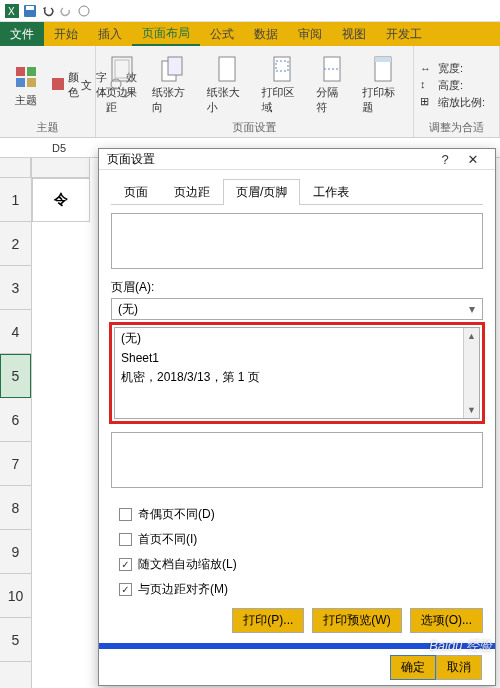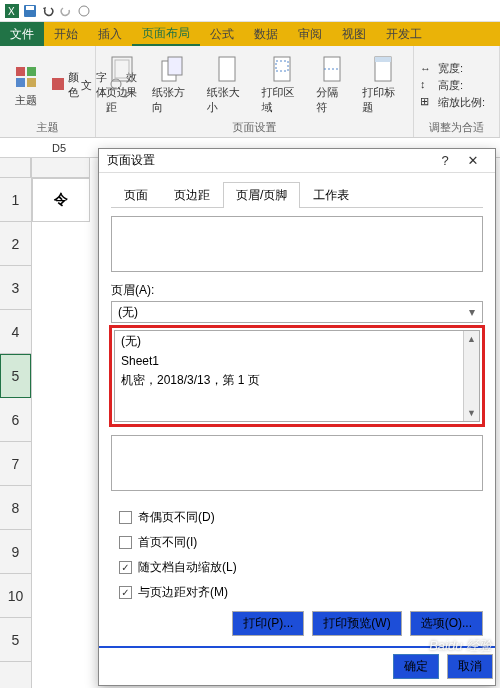--- a/index.html
+++ b/index.html
@@ -42,23 +42,23 @@
 .combo .arrow { position: absolute; right: 2px; top: 2px; width: 16px; height: 16px; display: flex; align-items: center; justify-content: center; color: #666; }
 .redbox { border: 3px solid #d22; margin: 2px -2px; padding: 2px; }
 .listbox { border: 1px solid #aaa; height: 92px; overflow: hidden; font-size: 12px; position: relative; }
 .listitem { padding: 2px 6px; }
 .listitem.sel { background: #0a64c8; color: #fff; }
 .scrollbar { position: absolute; right: 0; top: 0; width: 16px; height: 100%; background: #f0f0f0; border-left: 1px solid #ccc; display: flex; flex-direction: column; }
 .sb-btn { height: 16px; display: flex; align-items: center; justify-content: center; font-size: 9px; color: #666; }
 .chk-row { display: flex; align-items: center; font-size: 12px; margin: 4px 0 4px 8px; gap: 6px; }
 .chk { width: 13px; height: 13px; border: 1px solid #888; display: flex; align-items: center; justify-content: center; font-size: 10px; color: #333; }
 .btn-row { display: flex; justify-content: flex-end; gap: 8px; padding: 6px 0; }
-.btn { padding: 3px 10px; font-size: 12px; border: 1px solid #aaa; background: #1d4ed8; }
+.btn { padding: 3px 10px; font-size: 12px; border: 1px solid #aaa; background: #eab308; }
 .btn.default { border-color: #3a7abd; }
-.dlg-footer { border-top: 2px solid #1d4ed8; padding: 6px 2px; display: flex; justify-content: flex-end; gap: 8px; }
+.dlg-footer { border-top: 6px solid #1d4ed8; padding: 6px 13px; display: flex; justify-content: flex-end; gap: 0; }
 .watermark { position: absolute; right: 8px; bottom: 33px; font-size: 13px; color: rgba(255,255,255,0.85); text-shadow: 0 0 3px rgba(0,0,0,0.4); font-style: italic; pointer-events: none; }
 </style>
 </head>
 <body>
 
 <div class="titlebar">
   <span class="tb-icon">
       <svg width="14" height="14">
         <rect width="14" height="14" fill="#217346"></rect>
         <text x="3" y="11" fill="#fff" font-size="10">X</text>

